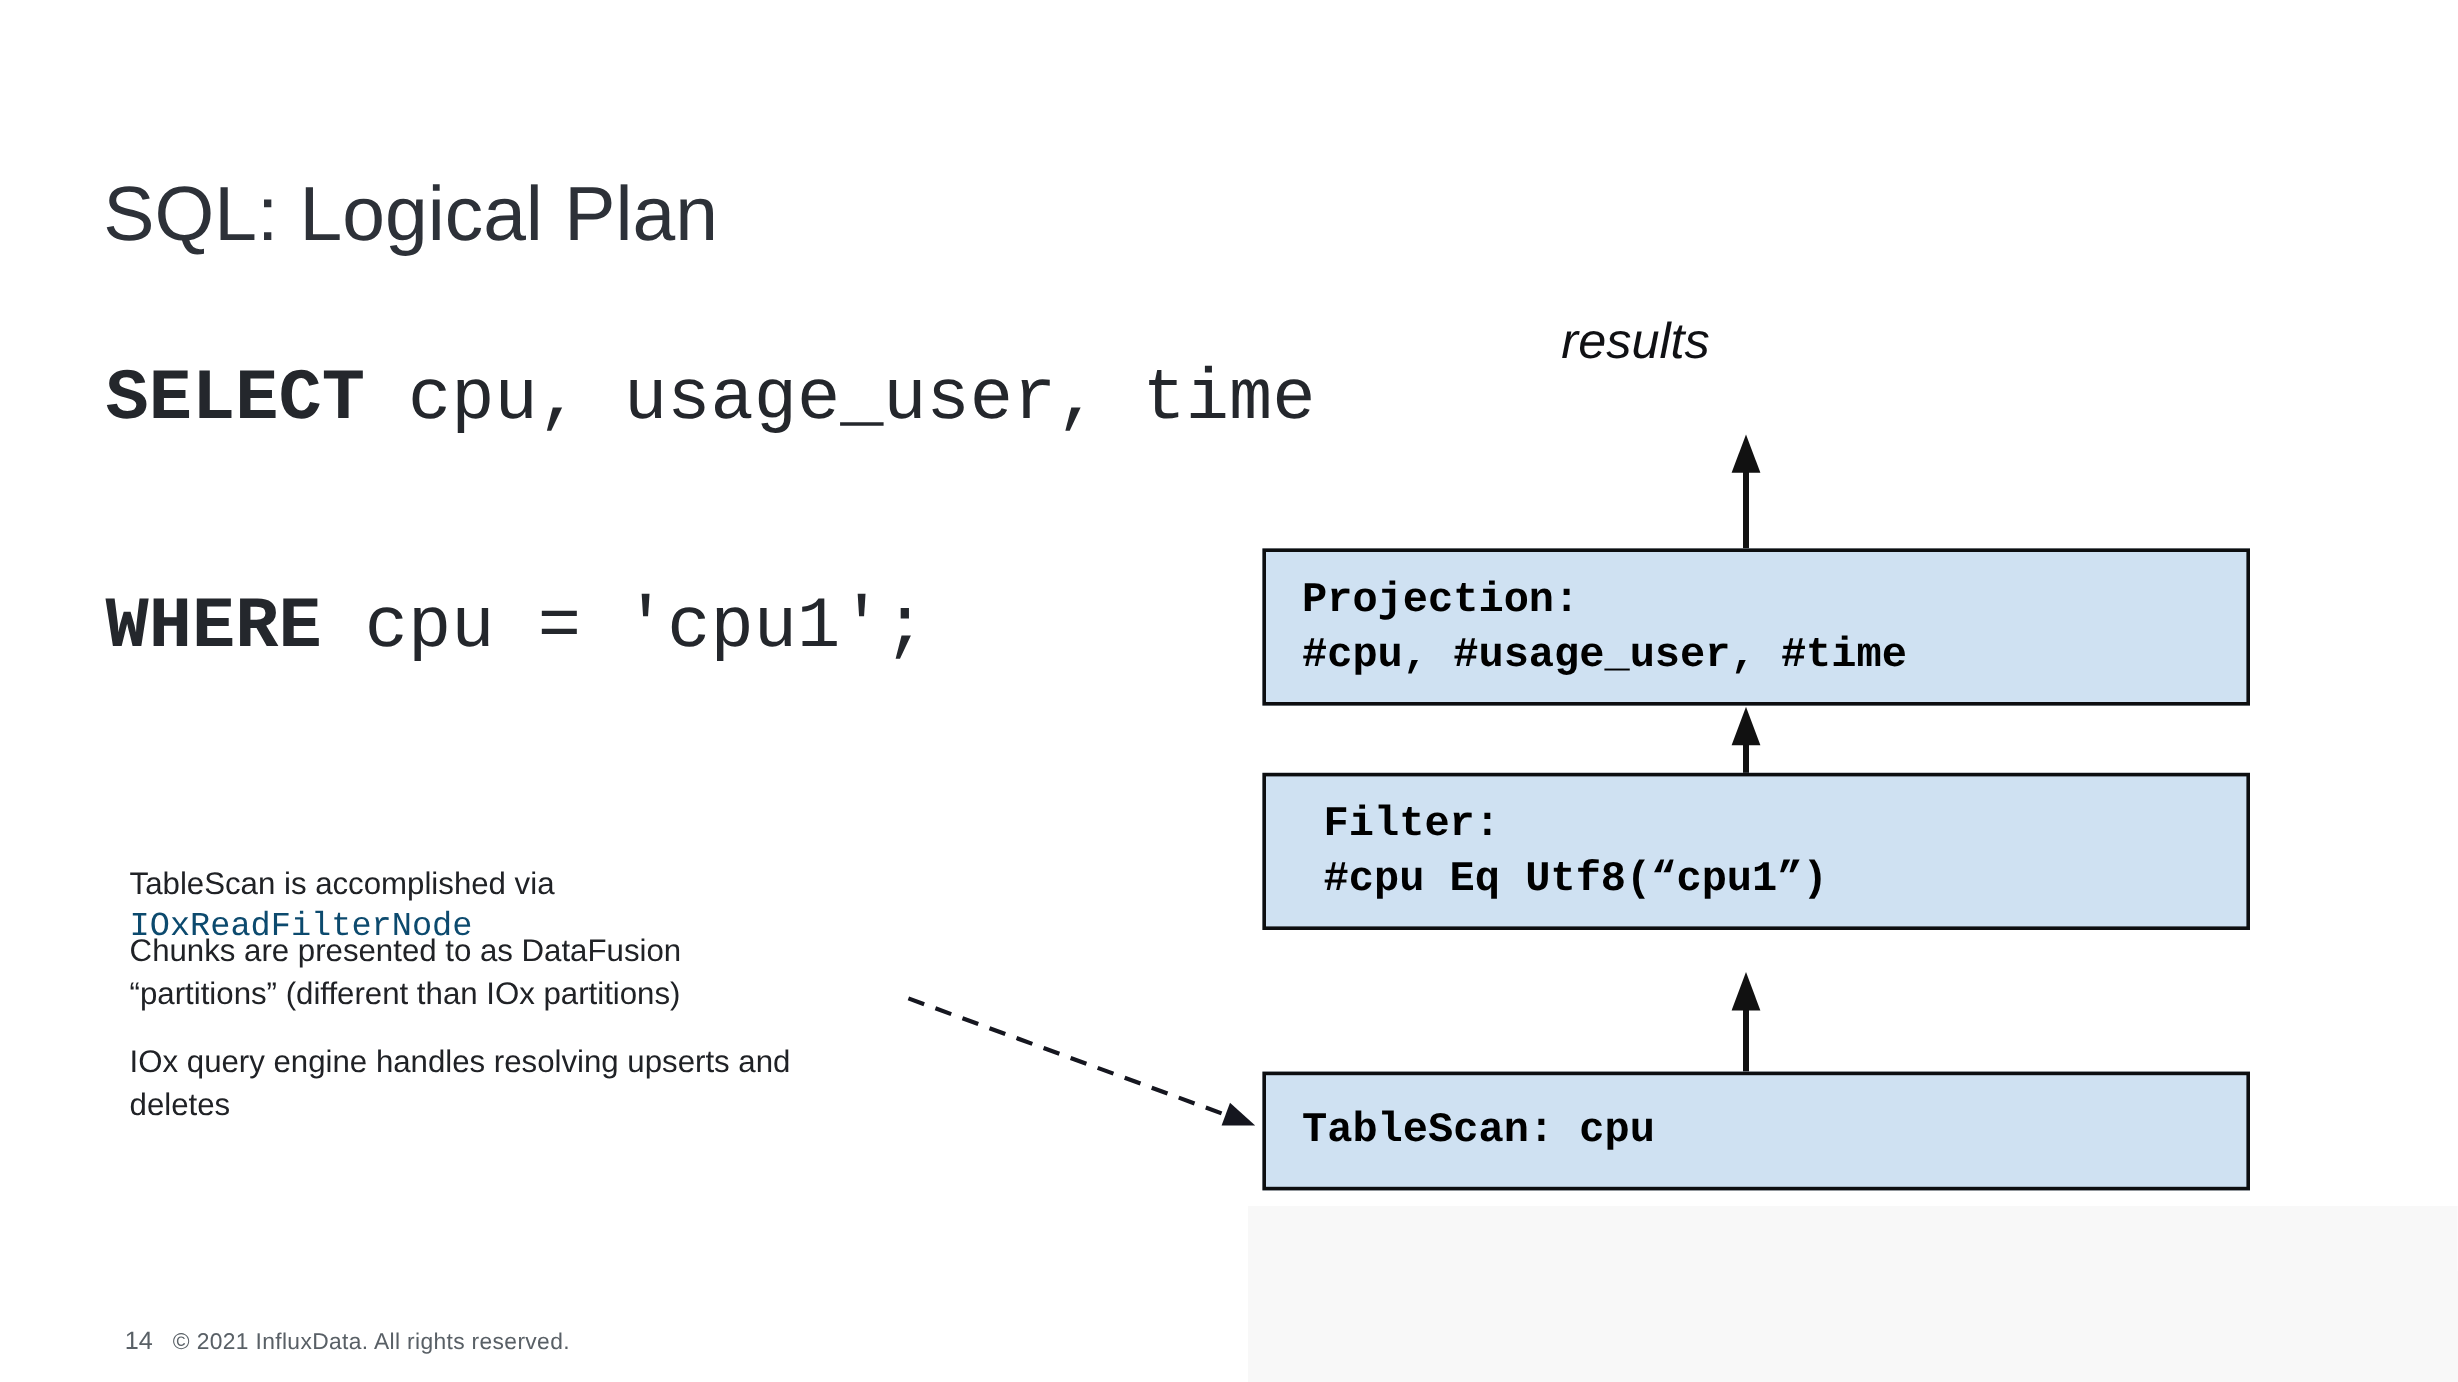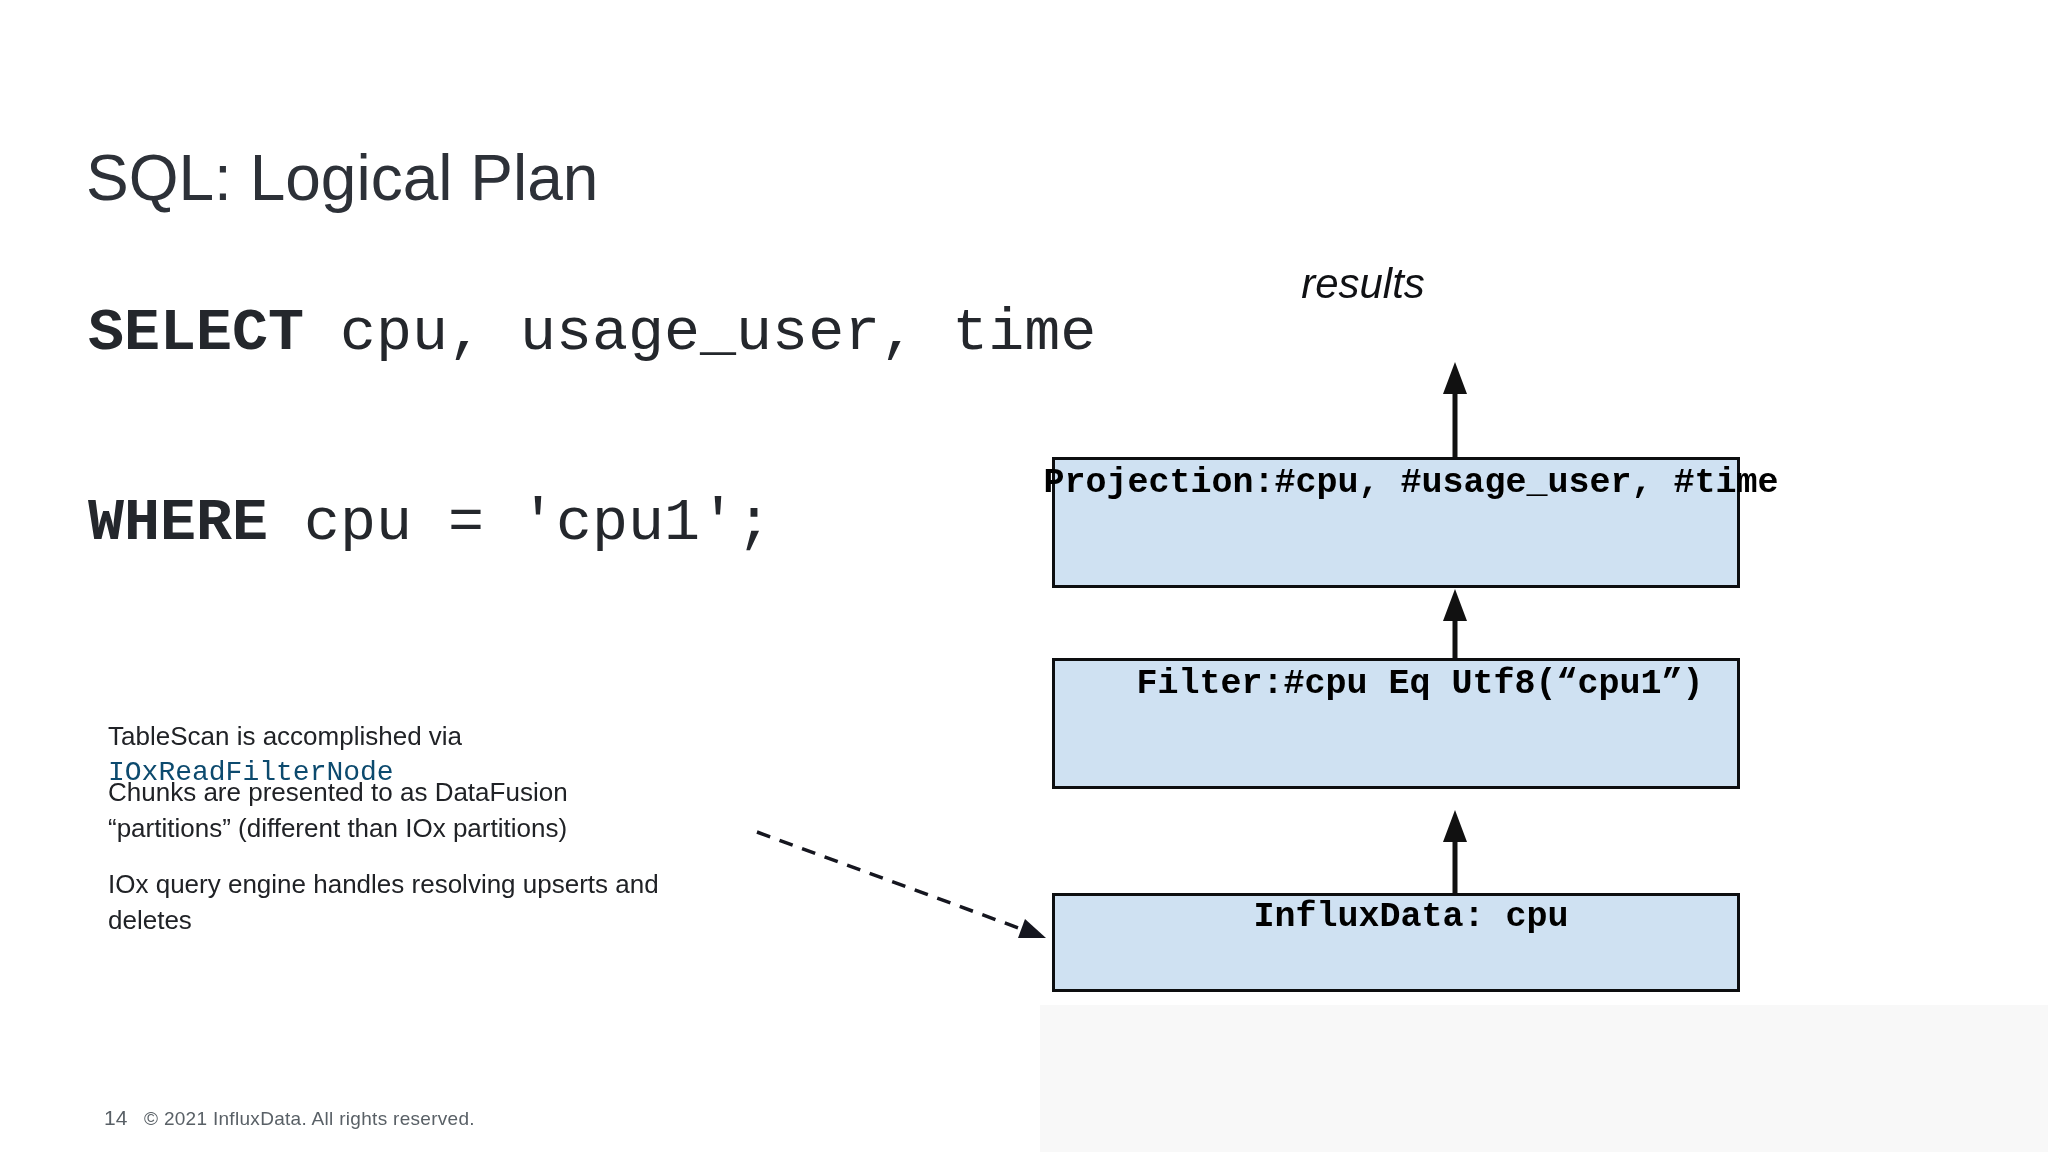--- a/index.html
+++ b/index.html
@@ -14,26 +14,26 @@
   .sql-line{position:absolute;left:88px;height:60px;line-height:60px;white-space:pre;
             font-family:"Liberation Mono","DejaVu Sans Mono",monospace;font-size:60px;color:#24272c;z-index:3;}
   .sql-line .kw{font-weight:700;}
   .sql-l1{top:303px;} .sql-l2{top:398px;} .sql-l3{top:493px;}
 
   .results-label{position:absolute;left:1290px;top:260px;width:146px;text-align:center;
                  font-style:italic;font-size:42px;color:#101114;z-index:3;}
 
   .arrows{position:absolute;left:0;top:0;width:2048px;height:1152px;z-index:1;pointer-events:none;}
 
-  .node{position:absolute;left:1052px;width:688px;box-sizing:border-box;background:#cfe1f2;
-        border:3px solid #0d0e10;display:flex;flex-direction:row;justify-content:center;
+  .node{position:absolute;left:1052px;width:823px;box-sizing:border-box;background:#cfe1f2;
+        border:3px solid #0d0e10;display:flex;flex-direction:column;justify-content:center;
         padding-left:30px;font-family:"Liberation Mono","DejaVu Sans Mono",monospace;
         font-weight:700;font-size:35px;line-height:46px;color:#000;white-space:pre;z-index:2;}
   .node-projection{top:457px;height:131px;}
-  .node-filter{top:658px;height:131px;padding-left:48px;}
+  .node-filter{top:644px;height:131px;padding-left:48px;}
   .node-tablescan{top:893px;height:99px;line-height:43px;}
 
   .note{position:absolute;left:108px;max-width:640px;font-size:26px;line-height:36px;
         color:#202226;white-space:pre-line;z-index:3;}
   .note-1{top:682px;} .note-2{top:774px;} .note-3{top:866px;}
   .note-code{display:block;font-family:Liberation Mono, monospace;
              font-size:28px;line-height:38px;color:#0c4a6e;}
 
   .page-num{position:absolute;left:64px;top:1106px;font-size:21px;color:#596066;z-index:3;margin-left:40px;}
   .copyright{position:absolute;left:144px;top:1108px;font-size:19px;letter-spacing:.3px;color:#596066;z-index:3;}
@@ -79,21 +79,21 @@
     <span>Projection:</span>
     <span>#cpu, #usage_user, #time</span>
   </div>
 
   <div class="node node-filter">
     <span>Filter:</span>
     <span>#cpu Eq Utf8(“cpu1”)</span>
   </div>
 
   <div class="node node-tablescan">
-    <span>InfluxData: cpu</span>
+    <span>TableScan: cpu</span>
   </div>
 
   <div class="note note-1">
     <span>TableScan is accomplished via</span>
     <span class="note-code">IOxReadFilterNode</span>
   </div>
 
   <div class="note note-2">Chunks are presented to as DataFusion
 “partitions” (different than IOx partitions)</div>
 

